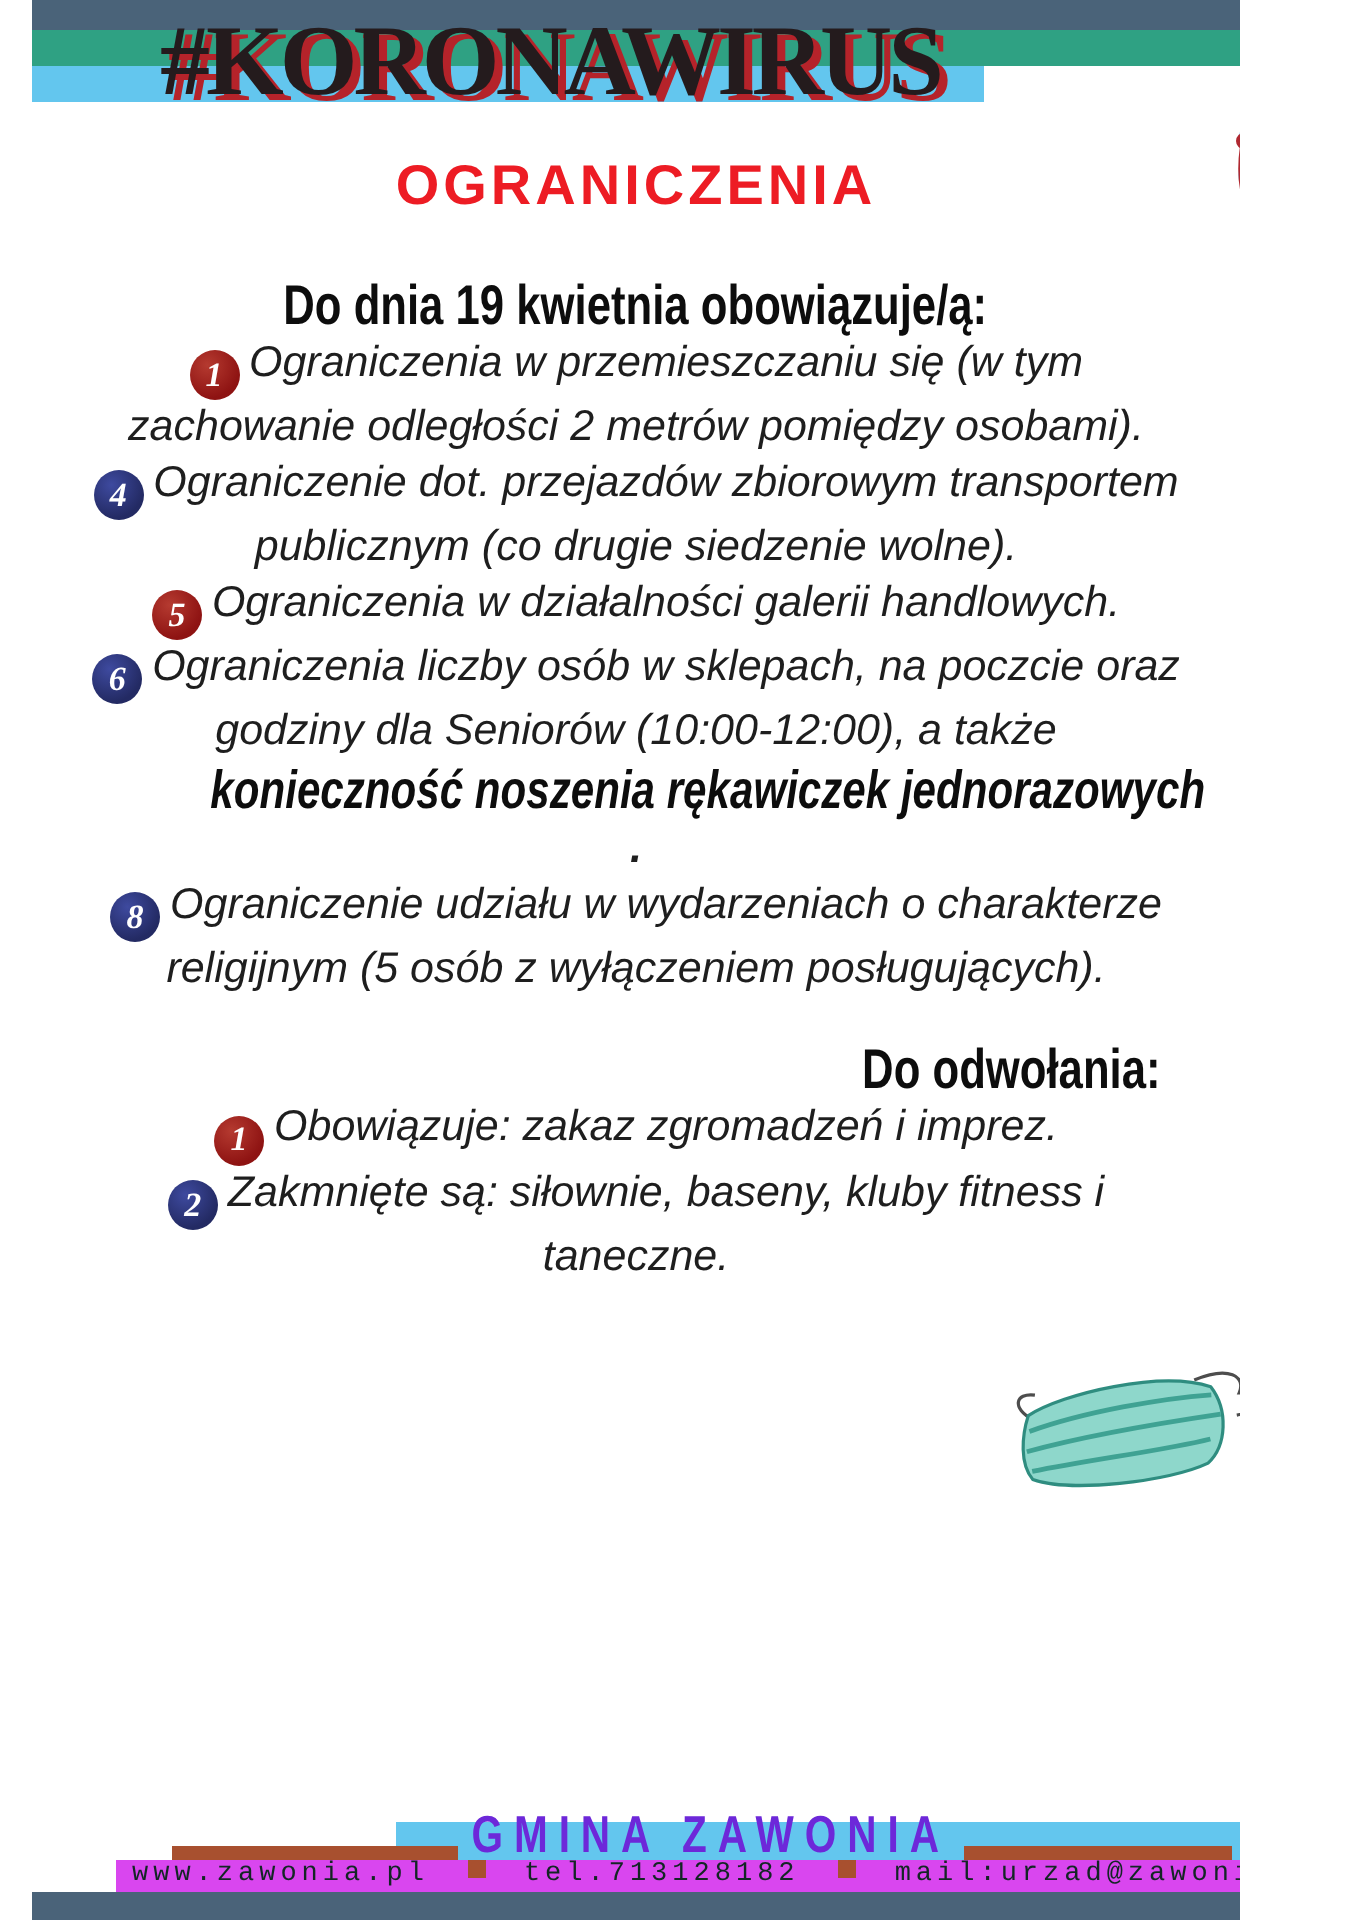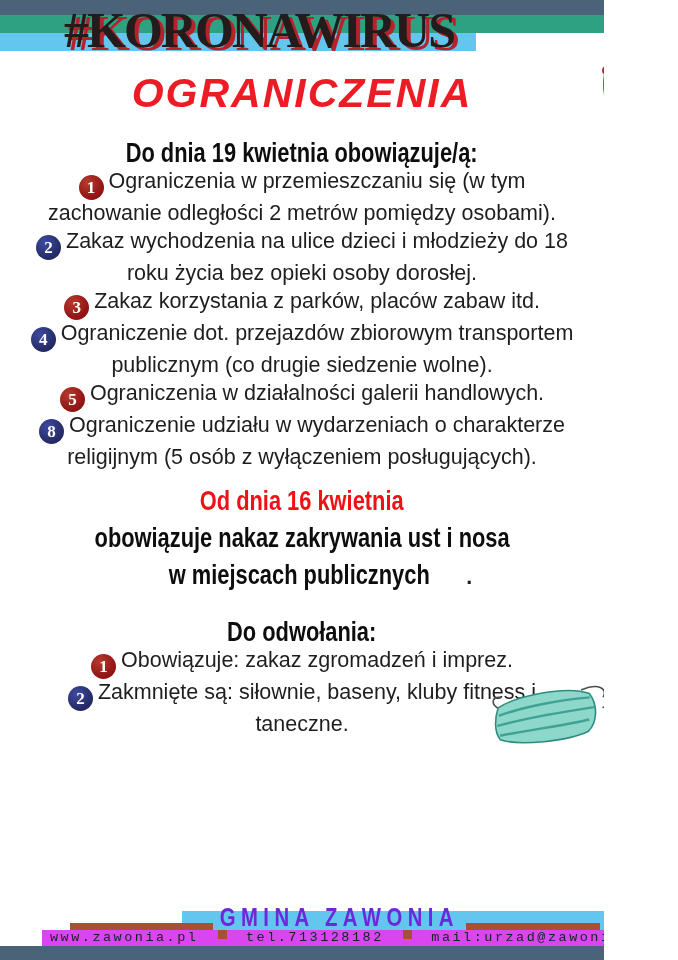--- a/index.html
+++ b/index.html
@@ -1,41 +1,41 @@
 <!DOCTYPE html>
 <html lang="pl"><head>
 <meta charset="utf-8">
 <style>
   html,body{margin:0;padding:0;background:#fff;}
   .page{position:relative;width:604px;height:960px;background:#ffffff;overflow:hidden;
-        font-family:"Liberation Sans",sans-serif;color:#1e1e1e;}
+        font-family:"Liberation Sans",sans-serif;color:#1e1e1e;margin-left:16px;}
 
   
   .bar-slate-top{position:absolute;left:0;top:0;width:678px;height:15px;background:#4a6379;}
   .bar-teal-top{position:absolute;left:0;top:15px;width:607px;height:18px;background:#2fa183;}
   .bar-blue-top{position:absolute;left:0;top:33px;width:476px;height:18px;background:#63c6ee;}
 
   .kv-title{position:absolute;left:64px;top:4px;font-family:"Liberation Serif",serif;
             font-weight:bold;font-size:50px;line-height:1.05;color:#241b1d;letter-spacing:-2px;
             text-shadow:4px 3px 0 #b5232a;white-space:nowrap;}
 
   .crest{position:absolute;left:598px;top:10px;width:70px;height:128px;}
 
   
   .main{position:relative;padding:70px 19px 0 19px;text-align:center;}
-  .subtitle{font-size:41px;line-height:46px;font-weight:bold;font-style:italic;
+  .subtitle{font-size:28px;line-height:46px;font-weight:bold;
             color:#ed1c24;letter-spacing:2px;}
   .cond{display:inline-block;transform:scaleX(0.78);transform-origin:50% 50%;
         font-weight:bold;white-space:nowrap;}
   .h-cond{font-size:28px;line-height:30px;color:#0d0d0d;}
   .heading1{margin-top:22px;}
-  .heading2{margin-top:22px;}
+  .heading2{margin-top:22px;text-align:right;}
 
   .list{font-size:21.5px;line-height:27.5px;color:#1e1e1e;}
-  .item{margin:0;}
+  .item{margin:0;font-style:italic;}
   .badge{display:inline-flex;align-items:center;justify-content:center;
          width:25px;height:25px;border-radius:50%;color:#fff;font-weight:bold;
          font-size:17px;margin-right:5px;vertical-align:-5px;
          font-family:"Liberation Serif",serif;}
   .badge.red{background:radial-gradient(circle at 35% 30%, #b53a30 0%, #8e1312 70%);}
   .badge.navy{background:radial-gradient(circle at 35% 30%, #3e4a9f 0%, #232a63 70%);}
   .bold-line .h-cond{font-size:27px;}
   .period{font-size:21.5px;font-weight:bold;}
 
   .para26{margin-top:14px;font-size:22px;line-height:29px;max-width:580px;
@@ -124,45 +124,37 @@
 
     <div class="heading1">
       <span class="cond h-cond">Do dnia 19 kwietnia obowiązuje/ą:</span>
     </div>
 
     <div class="list">
       <div class="item">
         <span class="badge red">1</span><span>Ograniczenia w przemieszczaniu się (w tym zachowanie odległości 2 metrów pomiędzy osobami).</span>
       </div>
       <div class="item">
-        <span class="badge navy">2</span><span>Zakaz wychodzenia na ulice dzieci i młodzieży do 18 roku życia bez opieki osoby dorosłej.</span>
-      </div>
-      <div class="item">
-        <span class="badge red">3</span><span>Zakaz korzystania z parków, placów zabaw itd.</span>
-      </div>
-      <div class="item">
         <span class="badge navy">4</span><span>Ograniczenie dot. przejazdów zbiorowym transportem publicznym (co drugie siedzenie wolne).</span>
       </div>
       <div class="item">
         <span class="badge red">5</span><span>Ograniczenia w działalności galerii handlowych.</span>
+      </div>
+      <div class="item">
+        <span class="badge navy">6</span><span>Ograniczenia liczby osób w sklepach, na poczcie oraz godziny dla Seniorów (10:00-12:00), a także</span>
+        <div class="bold-line">
+          <span class="cond h-cond">konieczność noszenia rękawiczek jednorazowych</span><span class="period">.</span>
+        </div>
       </div>
       <div class="item">
         <span class="badge navy">8</span><span>Ograniczenie udziału w wydarzeniach o charakterze religijnym (5 osób z wyłączeniem posługujących).</span>
       </div>
     </div>
 
 
-    <div class="para16">
-      <div>
-        <span class="cond red-txt">Od dnia 16 kwietnia</span><span class="cond blk-txt"> obowiązuje nakaz zakrywania ust i nosa</span>
-      </div>
-      <div>
-        <span class="cond blk-txt">w miejscach publicznych</span><span class="period">.</span>
-      </div>
-    </div>
 
     <div class="heading2">
       <span class="cond h-cond">Do odwołania:</span>
     </div>
 
     <div class="list">
       <div class="item">
         <span class="badge red">1</span><span>Obowiązuje: zakaz zgromadzeń i imprez.</span>
       </div>
       <div class="item">

